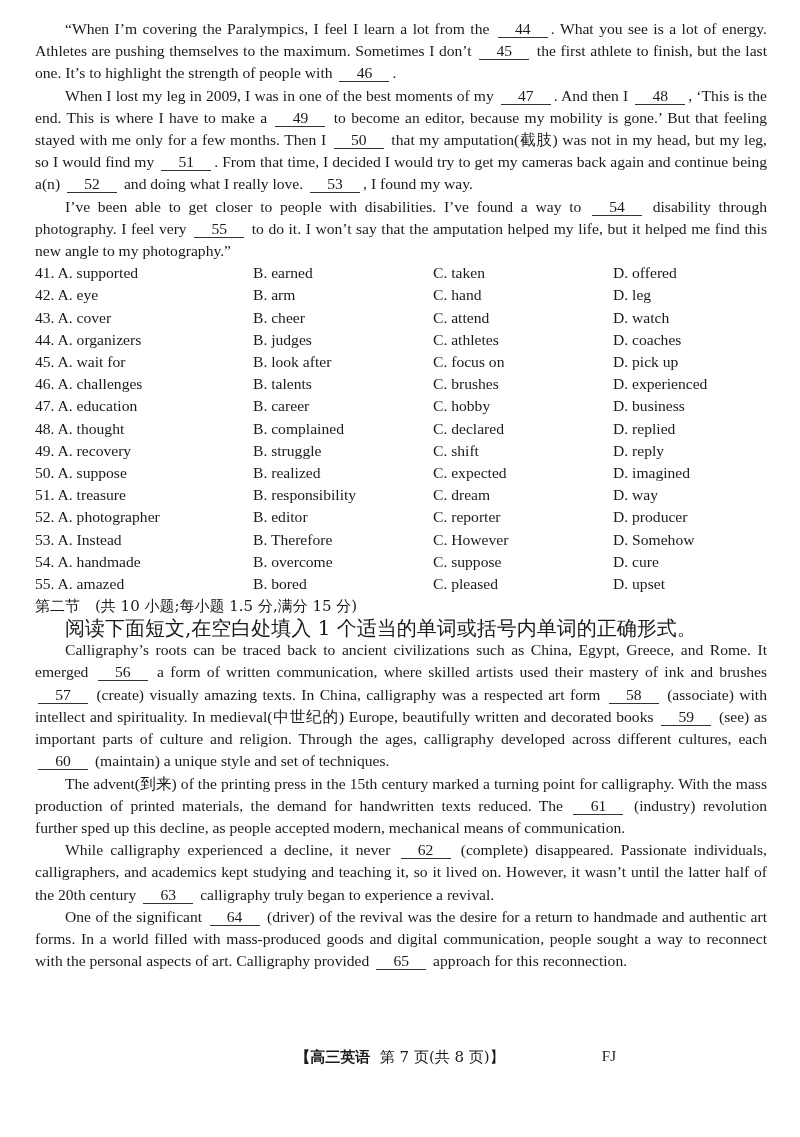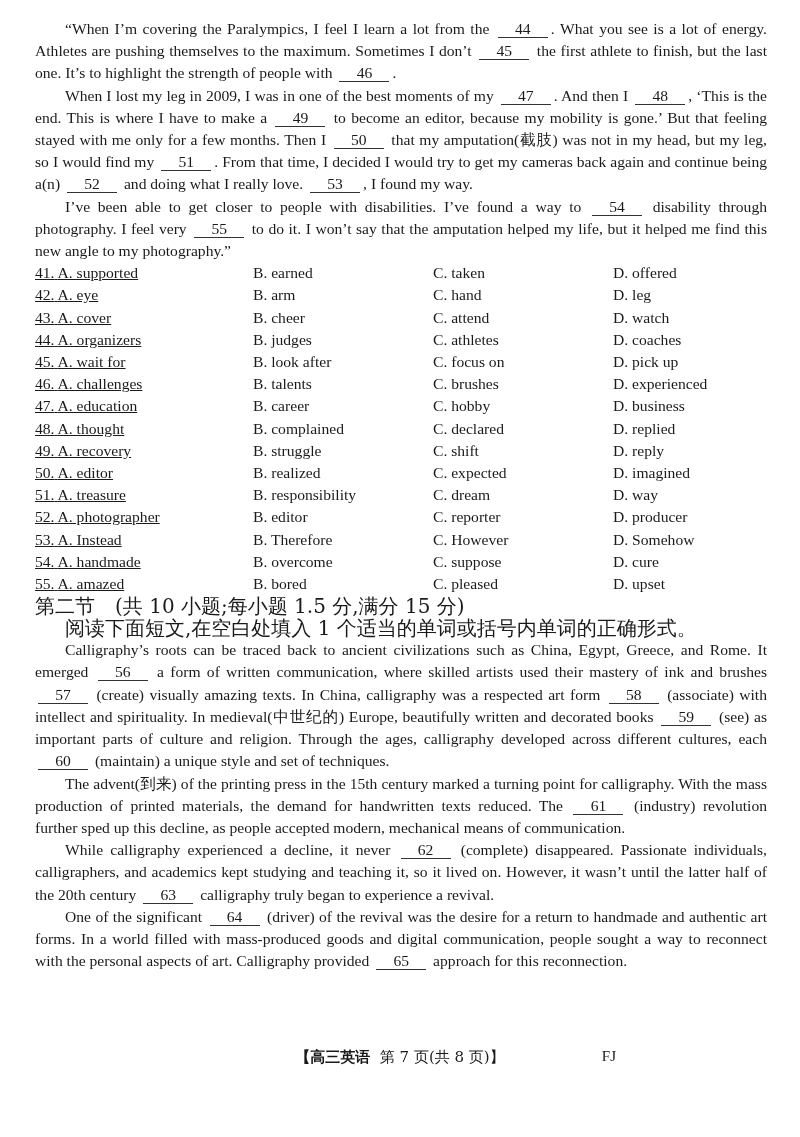--- a/index.html
+++ b/index.html
@@ -13,25 +13,25 @@
     font-size: 15.6px; line-height: 22.2px; text-align: justify;
     text-indent: 30px; margin: 0;
   }
   .blank {
     display: inline-block; min-width: 50px; text-align: center;
     border-bottom: 1px solid #333; line-height: 17px; text-indent: 0;
     margin: 0 3px;
   }
   .options { margin: 0; padding: 0; }
   .opt-row { display: flex; font-size: 15.6px; line-height: 22.2px; }
-  .opt-row .c1 { width: 218px; text-decoration: underline; }
+  .opt-row .c1 { width: 218px; }
   .opt-row .c2 { width: 180px; }
   .opt-row .c3 { width: 180px; }
   .opt-row .c4 { flex: 1; }
-  .section-head { font-size: 20px; line-height: 22px; margin: 0; font-family: "DejaVu Serif", serif; }
+  .section-head { font-size: 15px; line-height: 22px; margin: 0; font-family: "DejaVu Serif", serif; }
   .instruction { font-size: 20px; line-height: 22px; margin: 0; text-indent: 30px; font-family: "DejaVu Serif", serif; }
   .footer {
     position: absolute; top: 1048px; left: 0; width: 652px; height: 24px;
     font-size: 15px; font-family: "DejaVu Serif", serif;
   }
   .footer .center { position: absolute; left: 0; width: 800px; text-align: center; }
   .footer .center b { font-weight: bold; }
   .footer .code { position: absolute; right: 36px; font-family: "Liberation Serif", serif; }
 </style>
 </head>
@@ -93,21 +93,21 @@
         <div class="c3">C. declared</div>
         <div class="c4">D. replied</div>
       </div>
       <div class="opt-row">
         <div class="c1"><span>49.</span> <span>A. recovery</span></div>
         <div class="c2">B. struggle</div>
         <div class="c3">C. shift</div>
         <div class="c4">D. reply</div>
       </div>
       <div class="opt-row">
-        <div class="c1"><span>50.</span> <span>A. editor</span></div>
+        <div class="c1"><span>50.</span> <span>A. suppose</span></div>
         <div class="c2">B. realized</div>
         <div class="c3">C. expected</div>
         <div class="c4">D. imagined</div>
       </div>
       <div class="opt-row">
         <div class="c1"><span>51.</span> <span>A. treasure</span></div>
         <div class="c2">B. responsibility</div>
         <div class="c3">C. dream</div>
         <div class="c4">D. way</div>
       </div>

